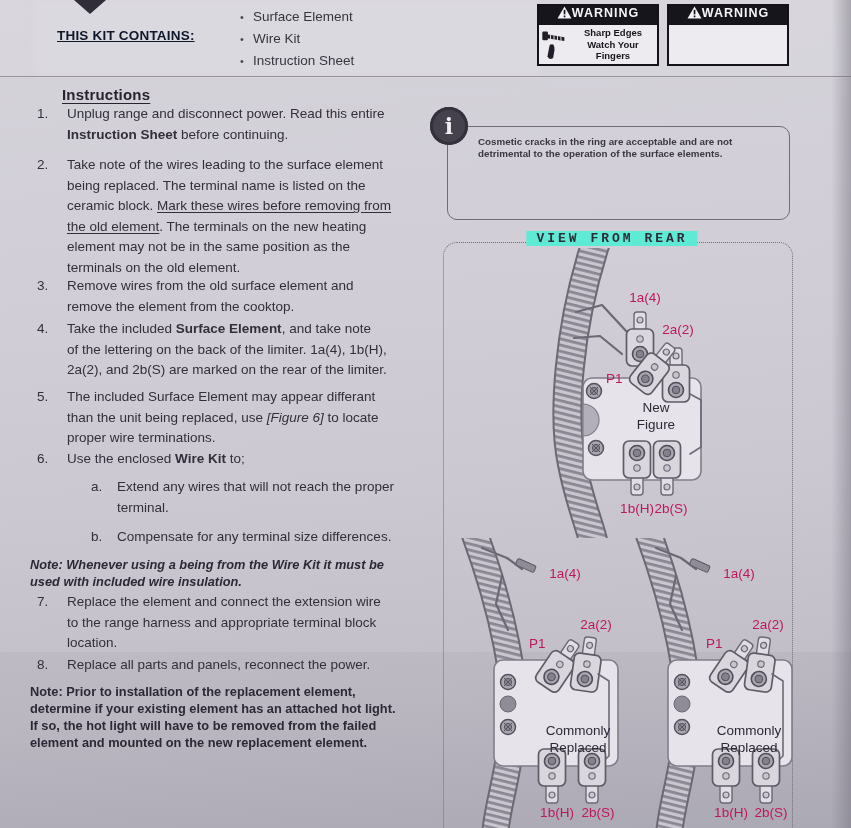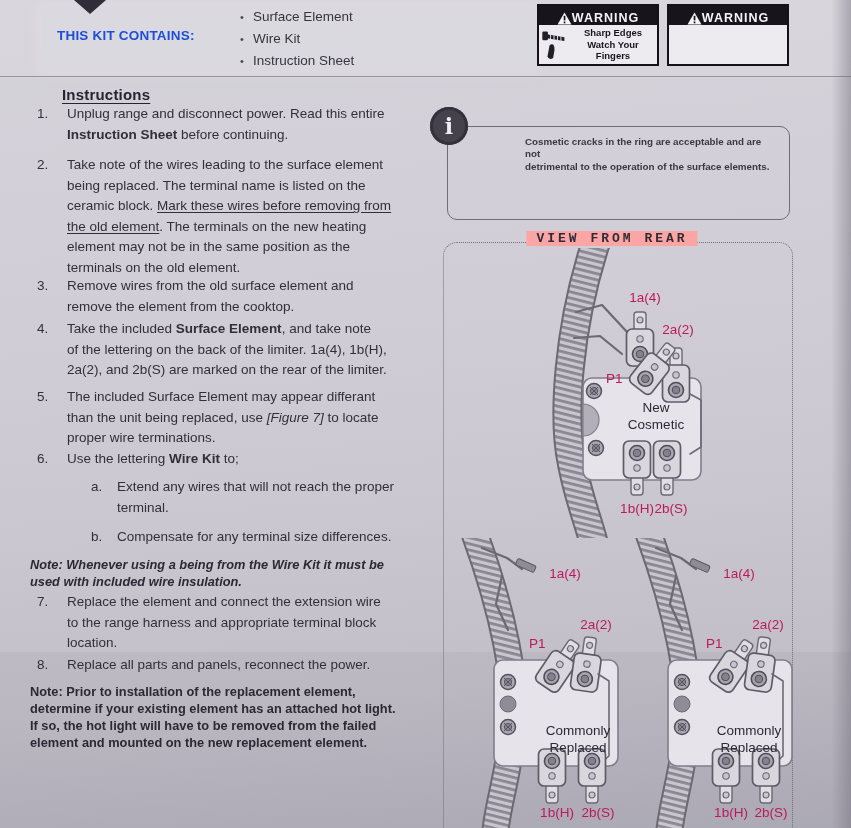--- a/index.html
+++ b/index.html
@@ -10,31 +10,31 @@
     color:#322f3a;
   }
   .right-edge{position:absolute;top:0;right:0;width:20px;height:100%;
     background:linear-gradient(90deg,rgba(120,117,128,0) 0%,rgba(110,107,120,.45) 100%);}
   .top-light{position:absolute;left:0;top:0;width:100%;height:78px;background:rgba(255,255,255,.10);}
   .fold{position:absolute;left:0;top:652px;width:100%;height:176px;background:rgba(58,54,70,.05);}
   .kit-band{position:absolute;left:42px;top:7px;width:494px;height:63px;background:#dbd9e0;
     box-shadow:0 0 9px 4px rgba(225,223,230,.55);}
   .diamond{position:absolute;left:74px;top:0;width:0;height:0;
     border-left:16px solid transparent;border-right:16px solid transparent;border-top:14px solid #302d38;}
-  .kit-label{position:absolute;left:57px;top:28px;font-size:13.5px;font-weight:700;color:#1d4ed8;letter-spacing:.2px;}
+  .kit-label{position:absolute;left:57px;top:28px;font-size:13.5px;font-weight:700;color:#0f172a;letter-spacing:.2px;text-decoration:underline;}
   .kit-list{position:absolute;left:240px;top:9px;}
   .kit-item{display:flex;align-items:baseline;height:22px;font-size:13.5px;color:#37343e;}
   .kit-item .bullet{width:13px;color:#4a4752;}
   .kit-item .bullet::before{content:"•";font-size:11px;}
   .divider{position:absolute;left:0;top:76px;width:851px;height:1px;background:rgba(96,93,104,.55);}
 
   
   .warnbox{position:absolute;top:4px;width:122px;height:62px;border:2px solid #141218;background:#edebf0;box-sizing:border-box;}
   .warnbox.w1{left:537px;} .warnbox.w2{left:667px;}
-  .warnhead{height:19px;background:#17151c;color:#f5f4f7;display:flex;align-items:flex-end;justify-content:center;
+  .warnhead{height:19px;background:#17151c;color:#f5f4f7;display:flex;align-items:flex-start;justify-content:center;
     font-size:12.5px;font-weight:700;letter-spacing:1px;}
   .warnbody{display:flex;align-items:center;height:39px;}
   .warnicon{width:30px;flex:none;display:flex;justify-content:center;}
   .warntext{flex:1;text-align:center;font-size:9.5px;line-height:11.5px;font-weight:700;color:#17151c;}
 
   
   .ins-heading{position:absolute;left:62px;top:86px;font-size:15px;font-weight:700;color:#27242f;
     text-decoration:underline;text-underline-offset:3px;letter-spacing:.2px;}
   .step{position:absolute;left:30px;width:412px;display:flex;font-size:13.5px;line-height:20.5px;color:#322f3a;}
   .step .num{width:30px;flex:none;padding-left:7px;font-weight:400;}
@@ -47,27 +47,27 @@
   .n1{top:556px}.n2{top:683px}
   .b{font-weight:700}.i{font-style:italic}.u{text-decoration:underline;text-underline-offset:2px;}
 
   
   .info-icon{position:absolute;left:430px;top:107px;width:38px;height:38px;border-radius:50%;
     background:#45424d;box-shadow:inset 0 0 0 3px #34313c;display:flex;align-items:center;justify-content:center;
     color:#efedf2;font-family:"DejaVu Serif",serif;font-weight:700;font-size:22px;z-index:3;}
   .notice-box{position:absolute;left:447px;top:126px;width:343px;height:94px;box-sizing:border-box;
     border:1.3px solid #6f6c78;border-radius:10px;padding:6px 10px 6px 30px;z-index:2;}
   .notice-title{font-size:10.5px;font-weight:700;letter-spacing:1.5px;color:#3b3844;}
-  .notice-p{font-size:9.8px;line-height:12.4px;font-weight:700;color:#3b3844;white-space:pre-wrap;margin-top:3px;margin-left:47px;}
+  .notice-p{font-size:9.8px;line-height:12.4px;font-weight:700;color:#3b3844;white-space:pre-wrap;margin-top:3px;}
 
   
   .fig-box{position:absolute;left:443px;top:242px;width:348px;height:640px;
     border:1.5px dotted #716e7b;border-radius:14px;}
   .fig-title{position:absolute;left:612px;top:231px;transform:translateX(-50%);z-index:2;
-    background:#fca5a5;padding:0 10px;font-family:"Liberation Mono",monospace;font-weight:700;
+    background:#5eead4;padding:0 10px;font-family:"Liberation Mono",monospace;font-weight:700;
     font-size:13px;letter-spacing:3px;color:#2f2c38;white-space:nowrap;}
   .dsvg{position:absolute;}
   .dlabel{position:absolute;transform:translateX(-50%);font-size:13.5px;color:#be185d;white-space:nowrap;z-index:2;}
   .dlabel.leftal{transform:none;}
   .dcaption{position:absolute;transform:translateX(-50%);text-align:center;font-size:13.5px;line-height:16.5px;color:#2c2936;z-index:2;}
   .dcaption span{display:block;}
 
   svg .band-edge{fill:none;stroke:#6c6975;stroke-width:30;}
   svg .band-fill{fill:none;stroke:url(#hatchp);stroke-width:26;}
   svg .band-edge.sm{stroke-width:28;}
@@ -172,26 +172,26 @@
   </div>
 <div class="step s4">
     <span class="num">4.</span>
     <div class="stext"><span>Take the included </span><span class="b">Surface Element</span><span>, and take note
 of the lettering on the back of the limiter. 1a(4), 1b(H),
 2a(2), and 2b(S) are marked on the rear of the limiter.</span></div>
   </div>
 <div class="step s5">
     <span class="num">5.</span>
     <div class="stext"><span>The included Surface Element may appear differant
-than the unit being replaced, use </span><span class="i">[Figure 7]</span><span> to locate
+than the unit being replaced, use </span><span class="i">[Figure 6]</span><span> to locate
 proper wire terminations.</span></div>
   </div>
 <div class="step s6">
     <span class="num">6.</span>
-    <div class="stext"><span>Use the lettering </span><span class="b">Wire Kit</span><span> to;</span></div>
+    <div class="stext"><span>Use the enclosed </span><span class="b">Wire Kit</span><span> to;</span></div>
   </div>
 <div class="step sub sa">
     <span class="num">a.</span>
     <div class="stext"><span>Extend any wires that will not reach the proper
 terminal.</span></div>
   </div>
 <div class="step sub sb">
     <span class="num">b.</span>
     <div class="stext"><span>Compensate for any terminal size differences.</span></div>
   </div>
@@ -303,21 +303,21 @@
 
 <svg class="dsvg" style="left:626px;top:538px" width="178" height="292" viewBox="0 0 178 292">
   <use href="#small-diag"></use>
 </svg>
 
 <span class="dlabel" style="left:645px;top:290px">1a(4)</span>
 <span class="dlabel" style="left:678px;top:322px">2a(2)</span>
 <span class="dlabel leftal" style="left:606px;top:371px">P1</span>
 <div class="dcaption" style="left:656px;top:400px">
   <span>New</span>
-  <span>Cosmetic</span>
+  <span>Figure</span>
 </div>
 <span class="dlabel" style="left:637px;top:501px">1b(H)</span>
 <span class="dlabel" style="left:671px;top:501px">2b(S)</span>
 
 <span class="dlabel" style="left:565px;top:566px">1a(4)</span>
 <span class="dlabel" style="left:596px;top:617px">2a(2)</span>
 <span class="dlabel leftal" style="left:529px;top:636px">P1</span>
 <div class="dcaption" style="left:578px;top:723px">
   <span>Commonly</span>
   <span>Replaced</span>

